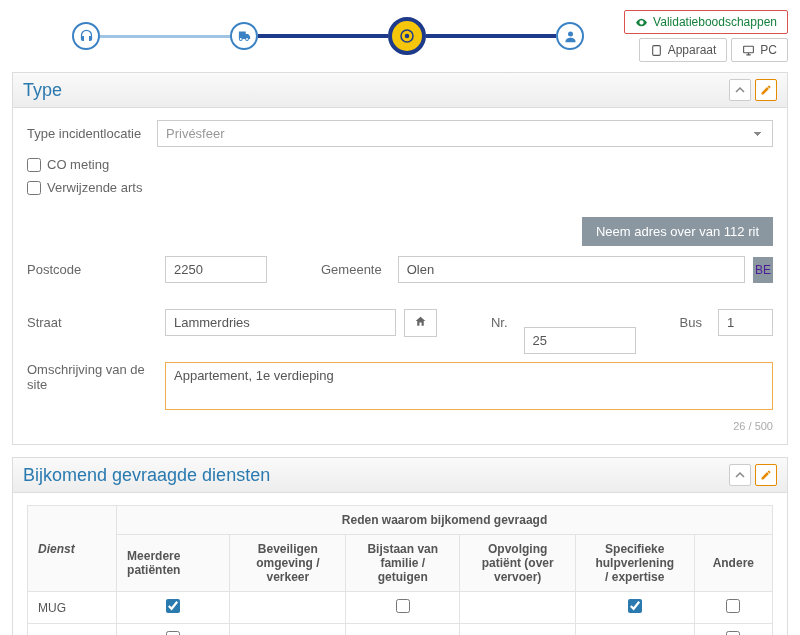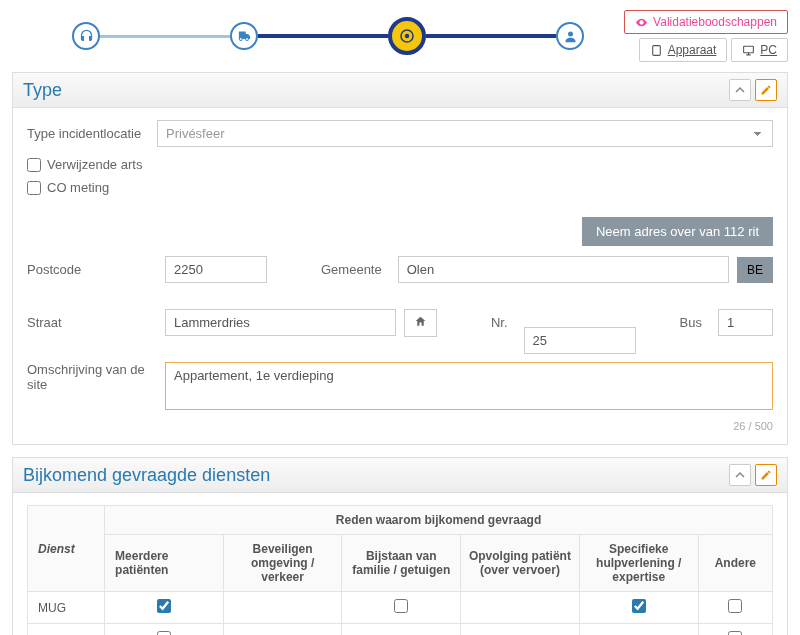--- a/index.html
+++ b/index.html
@@ -9,23 +9,23 @@
 .topbar { display: flex; align-items: center; margin-bottom: 10px; }
 .stepper { flex: 1; display: flex; align-items: center; padding: 0 40px 0 60px; }
 .step { width: 28px; height: 28px; border-radius: 50%; border: 2px solid #3b82c4; display: flex; align-items: center; justify-content: center; background: #fff; color: #3b82c4; flex-shrink: 0; }
 .step.active { width: 38px; height: 38px; background: #f6c60a; border: 4px solid #1e3a8a; color: #1e3a8a; }
 .step-line { flex: 1; height: 3px; background: #a0c4e4; }
 .step-line.done { background: #1e3a8a; height: 4px; }
 .step svg { width: 15px; height: 15px; }
 .step.active svg { width: 18px; height: 18px; }
 
 .topbtns { display: flex; flex-direction: column; align-items: flex-end; gap: 4px; }
-.btnrow { display: flex; gap: 4px; text-decoration: underline; }
+.btnrow { display: flex; gap: 4px; }
 .btn { border: 1px solid #ccc; background: #fff; padding: 4px 10px; font-size: 12px; color: #555; cursor: pointer; border-radius: 2px; display: inline-flex; align-items: center; gap: 5px; }
-.btn.danger { border-color: #d9534f; color: #ec4899; }
+.btn.danger { border-color: #d9534f; color: #15803d; }
 .btn svg { width: 13px; height: 13px; }
 
 
 .panel { border: 1px solid #ddd; margin-bottom: 12px; }
 .panel-head { background: linear-gradient(#fafafa,#ededed); border-bottom: 1px solid #ddd; display: flex; align-items: center; padding: 6px 10px; }
 .panel-title { color: #2a7ab0; font-size: 18px; font-weight: 400; flex: 1; }
 .panel-ctrl { width: 22px; height: 22px; border: 1px solid #ccc; background: #fff; margin-left: 4px; display: flex; align-items: center; justify-content: center; cursor: pointer; color: #888; border-radius: 2px; }
 .panel-ctrl.edit { color: #e68a00; border-color: #e68a00; }
 .panel-body { padding: 12px 14px; }
 
@@ -38,30 +38,30 @@
 .chk input { width: 14px; height: 14px; }
 
 .addrbtn { background: #8a97a0; color: #fff; border: none; padding: 7px 14px; font-size: 13px; cursor: pointer; float: right; margin-bottom: 10px; }
 .clear { clear: both; }
 
 .row2 { display: flex; align-items: center; gap: 8px; margin-bottom: 8px; }
 .row2 .flabel { width: 130px; flex-shrink: 0; }
 .inputw { width: 102px; }
 .lbl-inline { color: #666; padding: 0 8px; }
 .flex1 { flex: 1; }
-.bebtn { background: #8a97a0; color: #000000; border: none; padding: 6px 10px; font-size: 12px; cursor: pointer; }
+.bebtn { background: #8a97a0; color: #4c1d95; border: none; padding: 6px 2px; font-size: 12px; cursor: pointer; }
 .homebtn { border: 1px solid #ccc; background: #fff; padding: 5px 9px; cursor: pointer; color: #666; }
 .mr30 { margin-right: 30px; }
 
 .ftextarea { flex: 1; height: 48px; resize: none; border-color: #f0ad4e; outline: none; font-family: inherit; }
 .counter { text-align: right; color: #aaa; font-size: 11px; margin-top: 10px; }
 
 
 table.grid { width: 100%; border-collapse: collapse; font-size: 12px; }
-table.grid th, table.grid td { border: 1px solid #e3e3e3; padding: 7px 6px; text-align: center; color: #555; }
+table.grid th, table.grid td { border: 1px solid #e3e3e3; padding: 7px 18px; text-align: center; color: #555; }
 table.grid th { background: #fafafa; font-weight: 600; }
 table.grid td:first-child, table.grid th:first-child { text-align: left; padding-left: 10px; }
 table.grid input[type=checkbox] { width: 14px; height: 14px; cursor: pointer; accent-color: #2a7ab0; }
 .colw { width: 16%; }
 .col1w { width: 10%; font-style: italic; }
 </style>
 </head>
 <body>
 
 <div class="topbar">
@@ -133,25 +133,25 @@
   </div>
   <div class="panel-body">
     <div class="frow">
       <div class="flabel">Type incidentlocatie</div>
       <select class="fselect">
         <option>Privésfeer</option>
       </select>
     </div>
     <label class="chk">
       <input type="checkbox" style="">
-      <span>Verwijzende arts</span>
+      <span>CO meting</span>
     </label>
     <label class="chk">
       <input type="checkbox" style="">
-      <span>CO meting</span>
+      <span>Verwijzende arts</span>
     </label>
 
     <div style="height:14px"></div>
     <button class="addrbtn">Neem adres over van 112 rit</button>
     <div class="clear"></div>
 
     <div class="row2">
       <div class="flabel">Postcode</div>
       <input class="finput inputw" value="2250" style="">
       <div class="mr30"></div>

